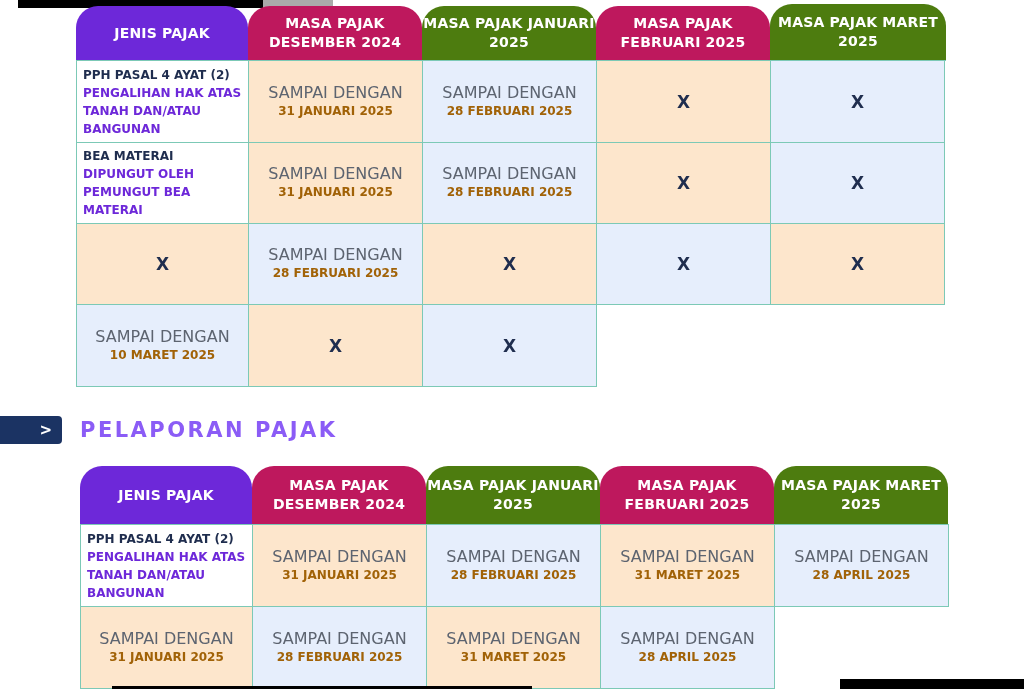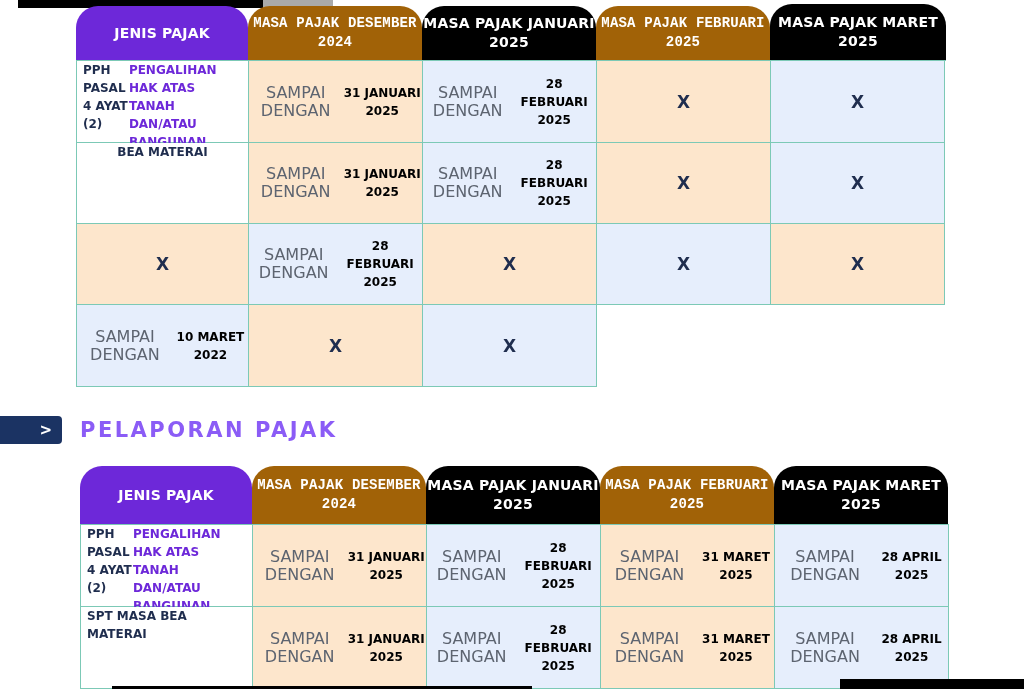--- a/index.html
+++ b/index.html
@@ -7,32 +7,32 @@
          font-family: "DejaVu Sans", sans-serif; color: #1f2d4e; }
   .topbar { position: absolute; top: 0; height: 8px; background: #000; }
   .bottombar { position: absolute; bottom: 0; height: 3px; background: #000; }
 
   .tbl { position: absolute; }
   .hdr-row { display: flex; align-items: flex-end; }
   .hdr { color: #fff; font-weight: bold; text-align: center; border-radius: 22px 22px 0 0;
          display: flex; align-items: center; justify-content: center; line-height: 19px; font-size: 14px;
          letter-spacing: 0.2px; }
   .hdr.red { background: #6d28d9; }
-  .hdr.orange { background: #a16207; font-family: Liberation Mono, monospace; }
-  .hdr.navy { background: #000000; }
+  .hdr.orange { background: #be185d; }
+  .hdr.navy { background: #4d7c0f; }
   .body-grid { display: grid; border-left: 1.5px solid #7cc9b6; border-top: 1.5px solid #7cc9b6; }
   .cell { border-right: 1.5px solid #7cc9b6; border-bottom: 1.5px solid #7cc9b6;
-          display: flex; flex-direction: row; justify-content: center; font-size: 12px; line-height: 18px; }
+          display: flex; flex-direction: column; justify-content: center; font-size: 12px; line-height: 18px; }
   .cell.name { background: #fff; padding: 0 6px; align-items: flex-start; }
   .cell.orangebg { background: #fde6cc; align-items: center; text-align: center; }
   .cell.bluebg { background: #e6eefc; align-items: center; text-align: center; }
   .b { font-weight: bold; color: #1f2d4e; }
   .n { color: #6d28d9; font-weight: bold; }
   .pre { color: #5d6470; font-size: 16px; }
-  .date { font-weight: bold; color: #000000; font-size: 12px; }
+  .date { font-weight: bold; color: #a16207; font-size: 12px; }
   .x { font-weight: bold; font-size: 17px; color: #1f2d4e; }
 
   .section { position: absolute; left: 0; top: 416px; display: flex; align-items: center; }
   .sec-tab { width: 62px; height: 28px; background: #1b3363; border-radius: 0 4px 4px 0; color: #fff;
              font-weight: bold; font-size: 15px; display: flex; align-items: center; justify-content: flex-end; padding-right: 10px; }
   .sec-title { margin-left: 18px; font-weight: bold; font-size: 21px; letter-spacing: 2.5px; color: #8b5cf6; }
 </style>
 </head>
 <body>
 
@@ -63,20 +63,21 @@
       </div>
     <div class="cell orangebg">
         <span class="x">X</span>
       </div>
     <div class="cell bluebg">
         <span class="x">X</span>
       </div>
 
     <div class="cell name">
       <span class="b">BEA MATERAI</span>
+      <span class="n">DIPUNGUT OLEH PEMUNGUT BEA MATERAI</span>
     </div>
     <div class="cell orangebg">
         <span class="pre">SAMPAI DENGAN</span>
         <span class="date">31 JANUARI 2025</span>
       </div>
     <div class="cell bluebg">
         <span class="pre">SAMPAI DENGAN</span>
         <span class="date">28 FEBRUARI 2025</span>
       </div>
     <div class="cell orangebg">
@@ -98,21 +99,21 @@
       </div>
     <div class="cell bluebg">
         <span class="x">X</span>
       </div>
 
     <div class="cell orangebg">
         <span class="x">X</span>
       </div>
     <div class="cell bluebg">
         <span class="pre">SAMPAI DENGAN</span>
-        <span class="date">10 MARET 2022</span>
+        <span class="date">10 MARET 2025</span>
       </div>
     <div class="cell orangebg">
         <span class="x">X</span>
       </div>
     <div class="cell bluebg">
         <span class="x">X</span>
       </div>
   </div>
 </div>
 
@@ -144,23 +145,20 @@
       </div>
     <div class="cell orangebg">
         <span class="pre">SAMPAI DENGAN</span>
         <span class="date">31 MARET 2025</span>
       </div>
     <div class="cell bluebg">
         <span class="pre">SAMPAI DENGAN</span>
         <span class="date">28 APRIL 2025</span>
       </div>
 
-    <div class="cell name">
-      <span class="b">SPT MASA BEA MATERAI</span>
-    </div>
     <div class="cell orangebg">
         <span class="pre">SAMPAI DENGAN</span>
         <span class="date">31 JANUARI 2025</span>
       </div>
     <div class="cell bluebg">
         <span class="pre">SAMPAI DENGAN</span>
         <span class="date">28 FEBRUARI 2025</span>
       </div>
     <div class="cell orangebg">
         <span class="pre">SAMPAI DENGAN</span>

